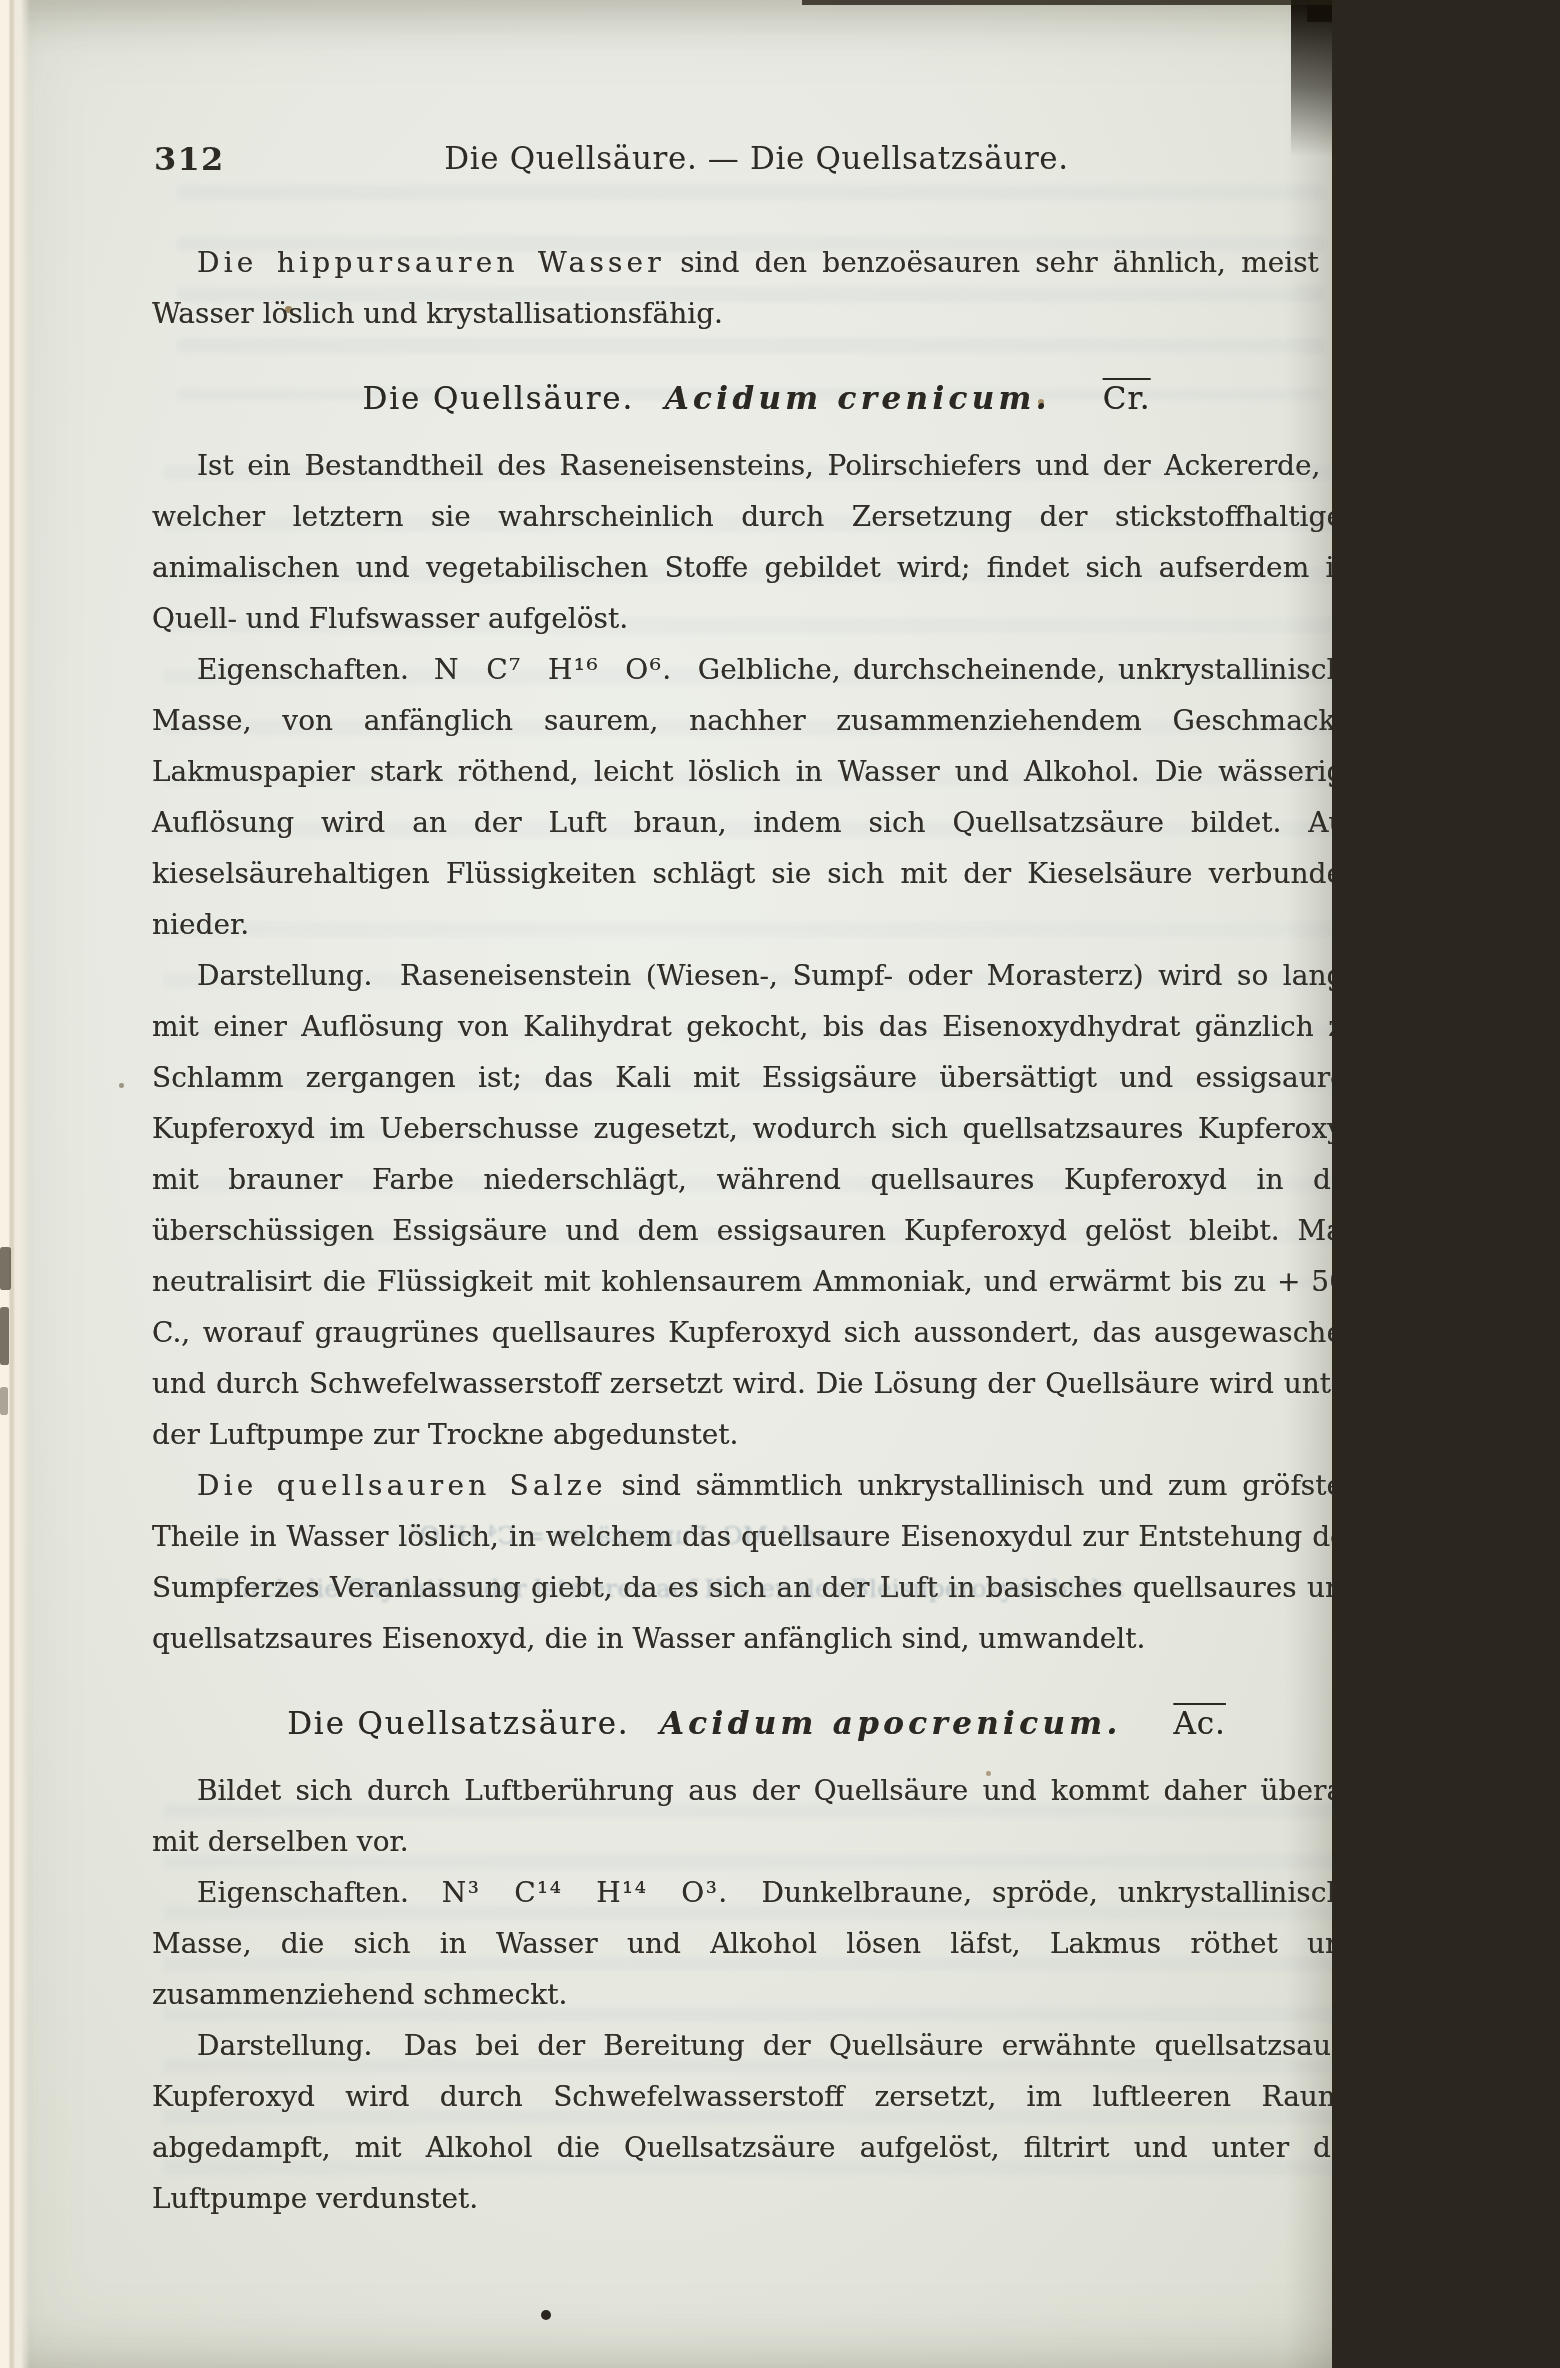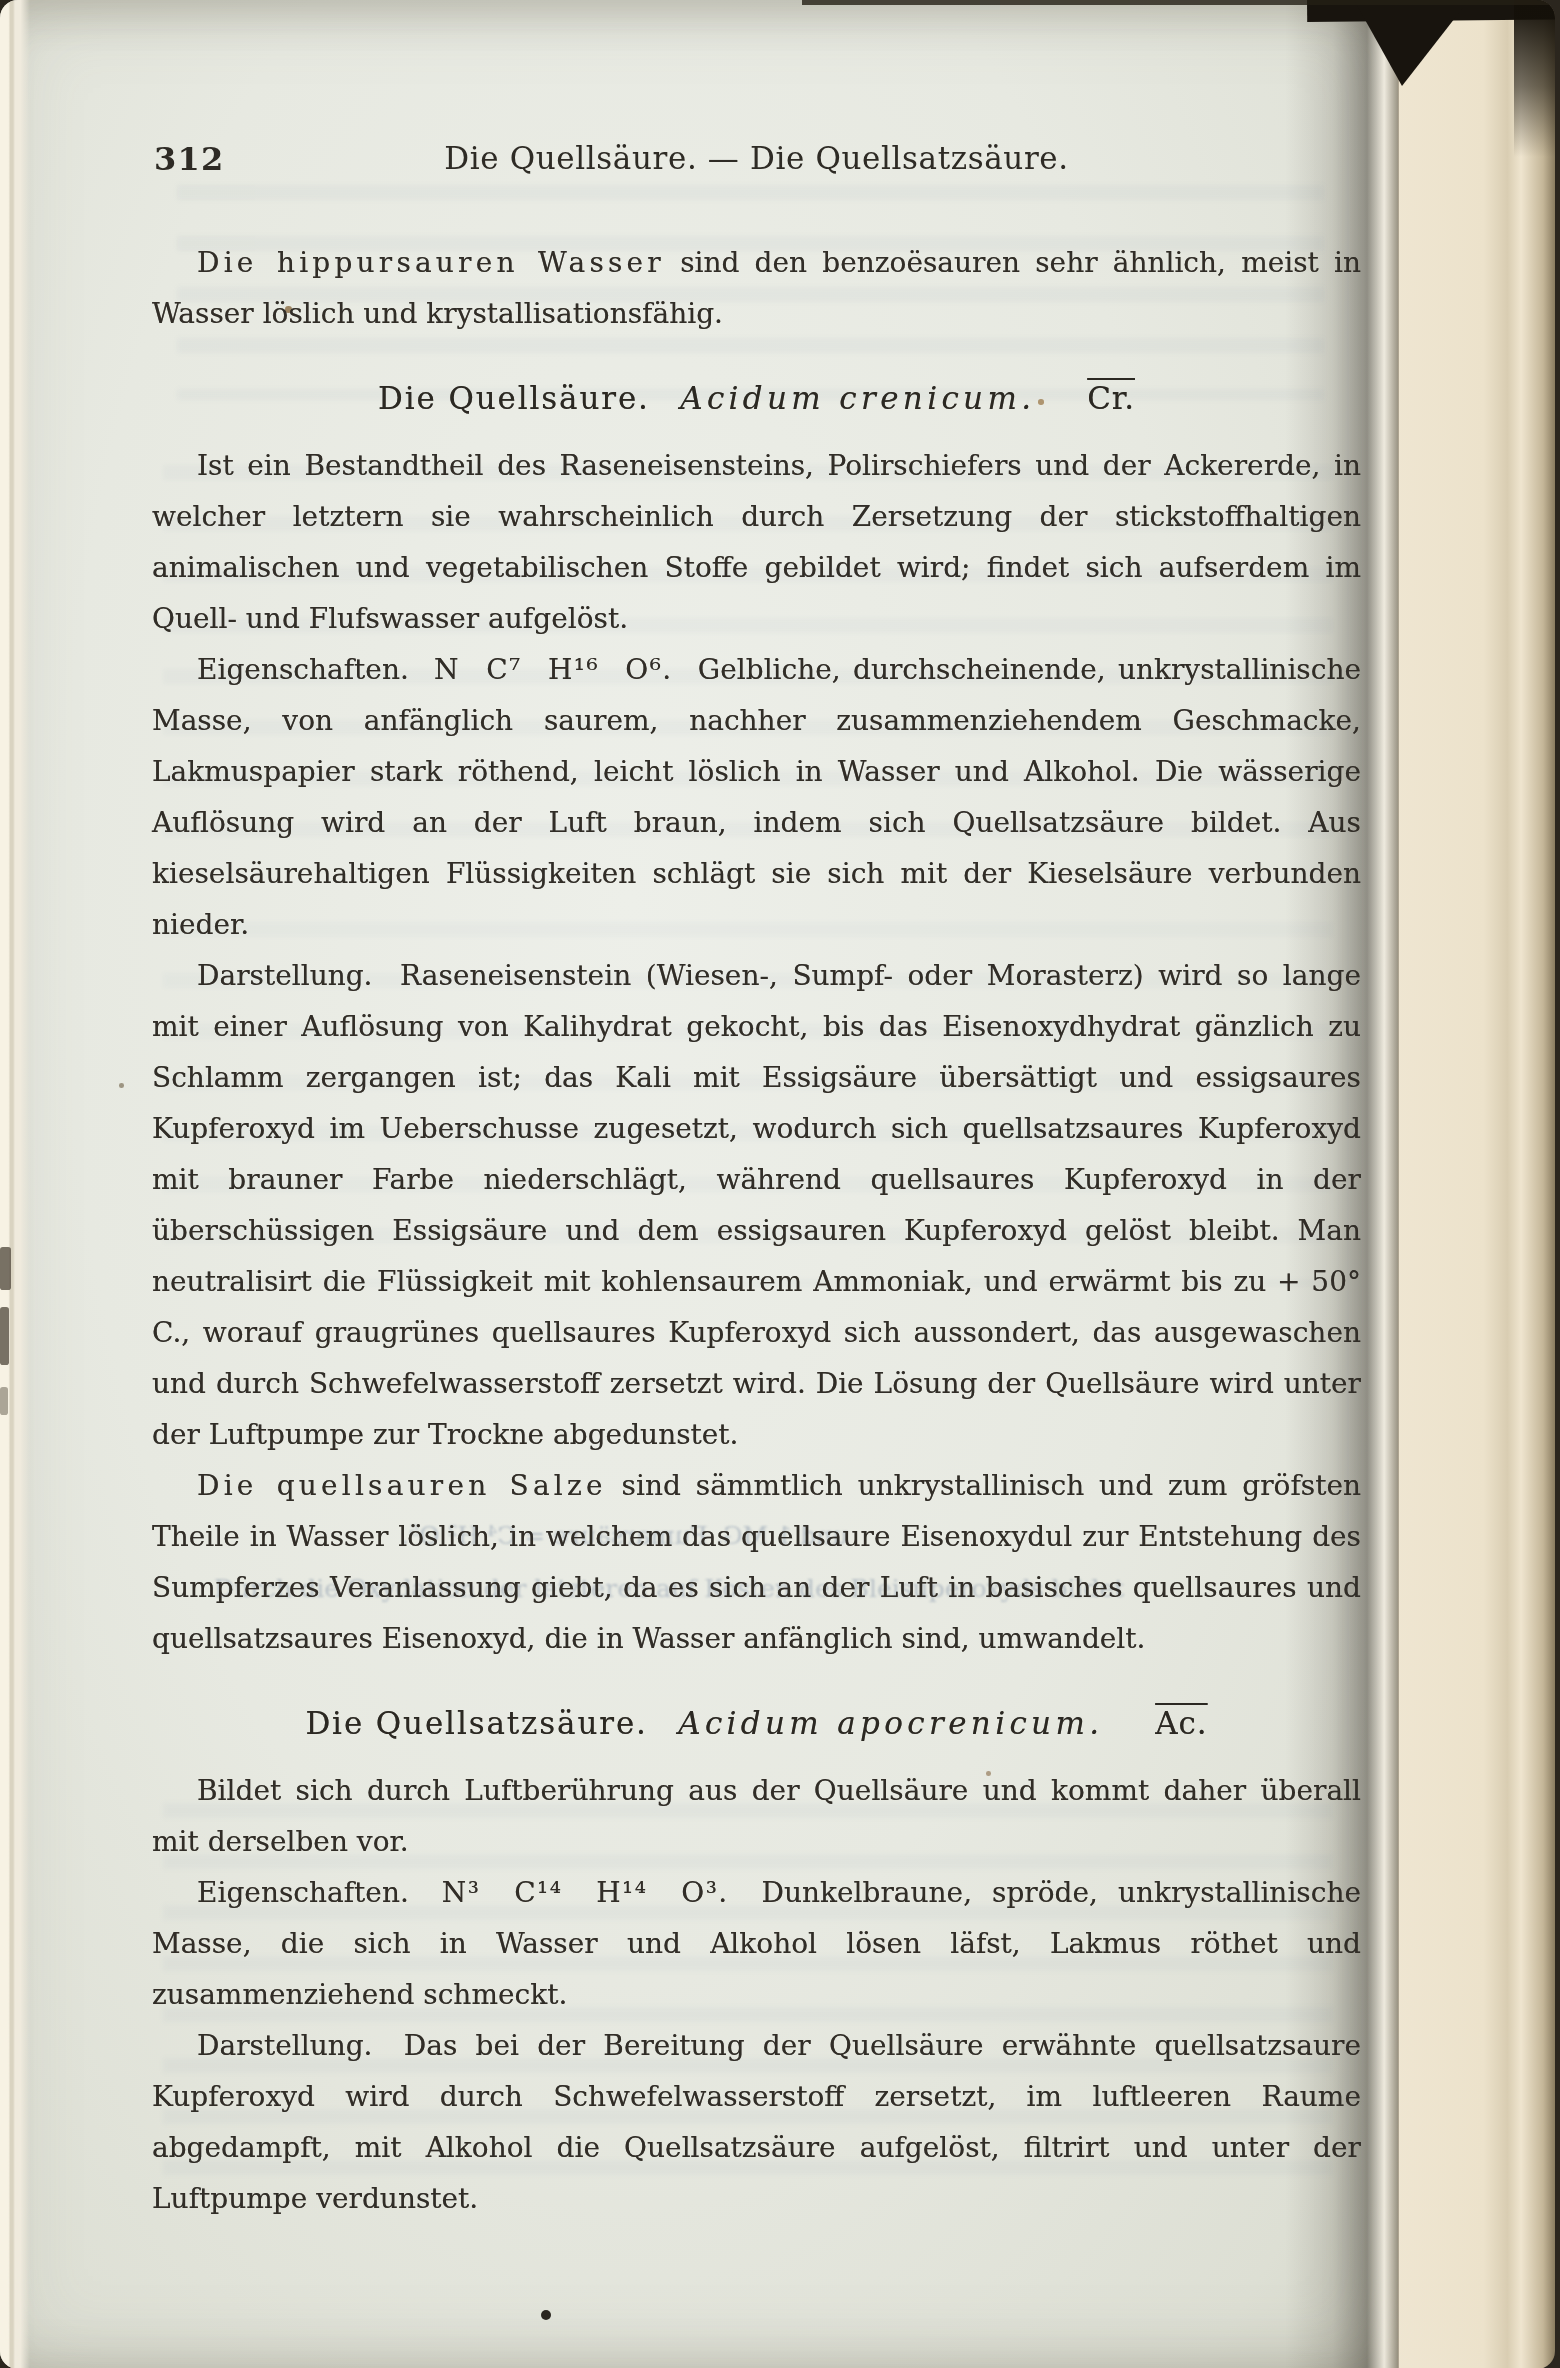--- a/index.html
+++ b/index.html
@@ -1,22 +1,21 @@
 <!DOCTYPE html>
 <html style="font-size:15px"><head>
 <meta charset="utf-8">
 <style>
   html,body{margin:0;padding:0;background:#2b261e;}
   .scan{
     position:relative;
-    width:1555px;height:2369px;
+    width:1332px;height:2369px;
     overflow:hidden;
     font-family:"DejaVu Serif","Liberation Serif",serif;
     color:#2e2b25;
-    border-radius:18px;
   }
   
   .under-page{
     position:absolute;top:0;right:0;bottom:0;width:170px;
     background:linear-gradient(90deg,#efe6d2 0%,#ece2cb 58%,#d9cdb2 72%,#efe5cf 80%,#c4b698 93%,#8a7c60 100%);
   }
   
   .main-page{
     position:absolute;top:0;left:0;bottom:0;width:1398px;
     background:radial-gradient(ellipse at 45% 38%,#edefe9 0%,#e7e9e1 52%,#dddfd4 88%,#d5d7ca 100%);
@@ -72,21 +71,21 @@
   .para.first{margin-top:43px;}
   .spaced{letter-spacing:.15em;}
   .label{margin-right:13px;}
   .formula{margin-right:13px;letter-spacing:.05em;word-spacing:.45em;white-space:nowrap;}
   .sect{
     margin:41px 0 24px 0;font-size:31px;font-weight:normal;
     text-align:center;text-indent:0;color:#2b2822;
     text-shadow:0 0 0.5px rgba(46,42,36,.55);
   }
   .h-de{letter-spacing:.06em;}
-  .h-la{font-style:italic;font-weight:normal;letter-spacing:.14em;margin:0 15px 0 20.5px;}
+  .h-la{font-style:italic;font-weight:bold;letter-spacing:.14em;margin:0 15px 0 20.5px;}
   .h-sym{text-decoration:overline;text-decoration-thickness:2.3px;margin-left:27px;letter-spacing:.03em;}
 </style>
 </head>
 <body>
 
 <div class="scan">
 
   <div class="under-page"></div>
   <div class="main-page"></div>
   <div class="fold-shadow"></div>

